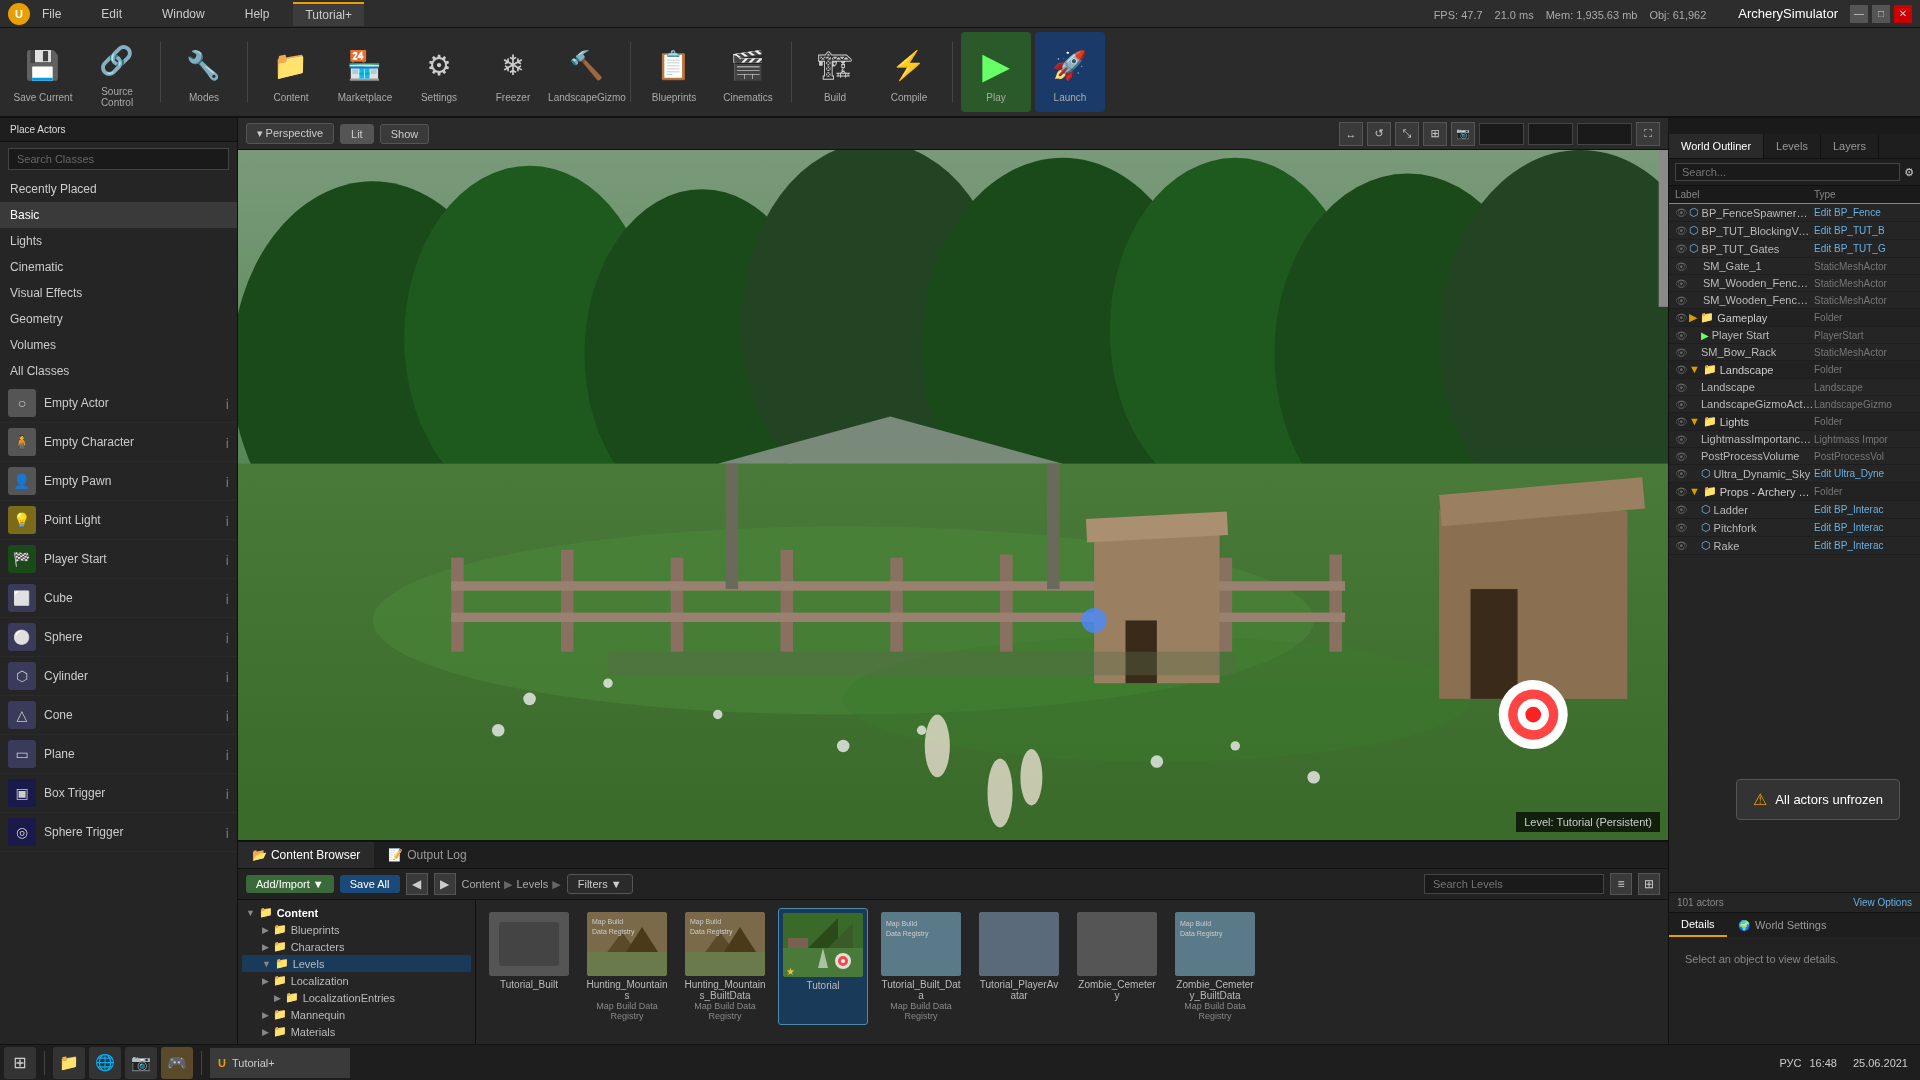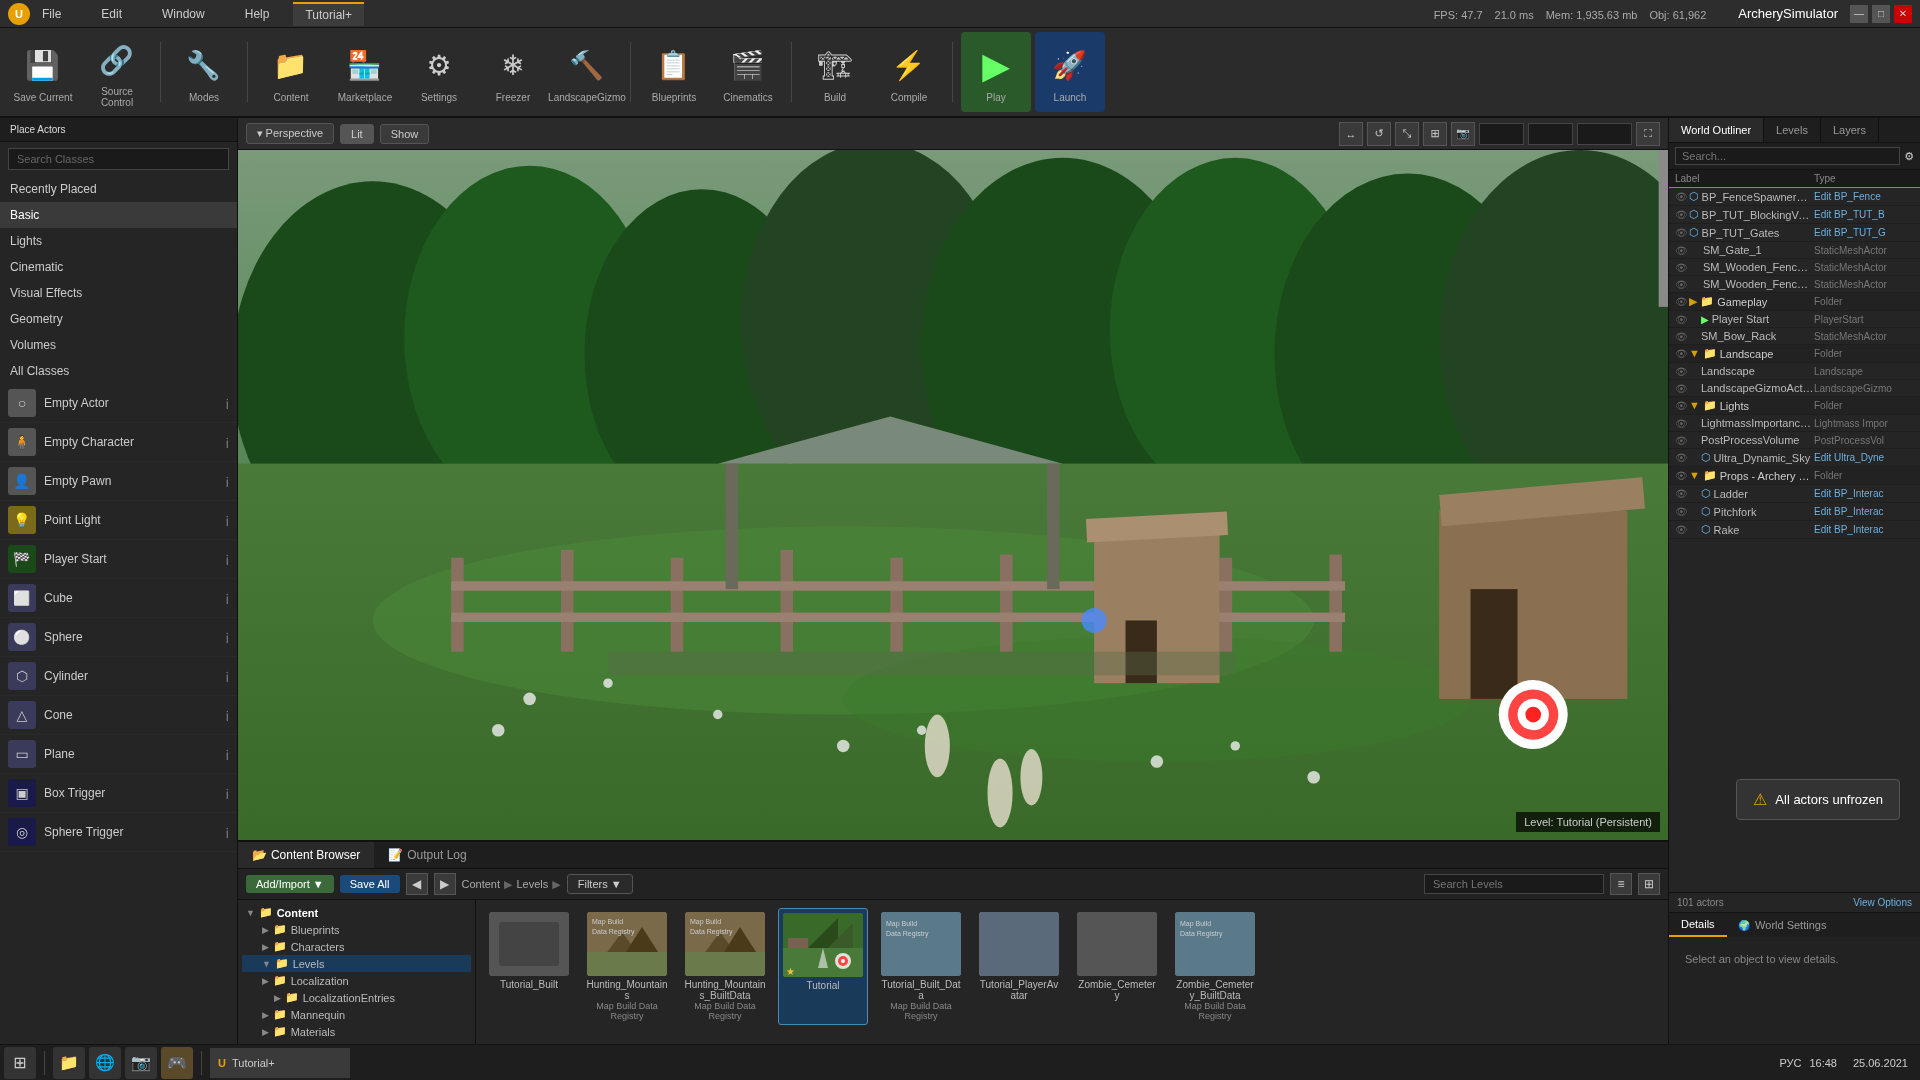--- a/index.html
+++ b/index.html
@@ -44,21 +44,21 @@
     #viewport-toolbar { height: 32px; background: #2a2a2a; display: flex; align-items: center; padding: 0 8px; gap: 6px; border-bottom: 1px solid #111; }
     .vp-btn { background: #3a3a3a; border: 1px solid #555; color: #ccc; padding: 3px 10px; cursor: pointer; font-size: 11px; border-radius: 3px; }
     .vp-btn.active { background: #555; }
     .vp-tools { margin-left: auto; display: flex; align-items: center; gap: 4px; }
     .vp-tool-btn { width: 24px; height: 24px; background: #3a3a3a; border: 1px solid #555; display: flex; align-items: center; justify-content: center; cursor: pointer; font-size: 11px; color: #ccc; }
     .vp-number { background: #1a1a1a; border: 1px solid #444; color: #ccc; width: 45px; height: 22px; text-align: center; font-size: 11px; }
     #viewport { flex: 1; background: #1a2a1a; position: relative; overflow: hidden; }
     .scene-overlay { position: absolute; bottom: 8px; right: 8px; background: rgba(0,0,0,0.7); padding: 4px 8px; font-size: 11px; color: #ccc; }
 
     
-    #right-panel { width: 252px; background: #252525; border-left: 1px solid #111; display: flex; flex-direction: column; flex-shrink: 0; }
+    #right-panel { width: 252px; background: #252525; border-left: 1px solid #111; display: flex; flex-direction: column; flex-shrink: 0; margin-top: 16px; }
     #right-panel-header { display: flex; background: #1e1e1e; border-bottom: 1px solid #111; }
     .rp-tab { padding: 6px 12px; font-size: 11px; cursor: pointer; color: #999; border-right: 1px solid #111; }
     .rp-tab.active { background: #2a2a2a; color: #fff; }
     #world-outliner { flex: 1; display: flex; flex-direction: column; overflow: hidden; }
     .outliner-toolbar { display: flex; align-items: center; gap: 4px; padding: 4px 6px; background: #1e1e1e; border-bottom: 1px solid #111; }
     .outliner-search { flex: 1; background: #1a1a1a; border: 1px solid #444; color: #ccc; padding: 2px 6px; font-size: 11px; }
     #outliner-list { flex: 1; overflow-y: auto; font-size: 11px; }
     .outliner-header-row { display: flex; background: #1a1a1a; padding: 3px 6px; border-bottom: 1px solid #d946ef; font-size: 10px; color: #888; }
     .outliner-header-row .col-label { flex: 1; }
     .outliner-header-row .col-type { width: 100px; }

